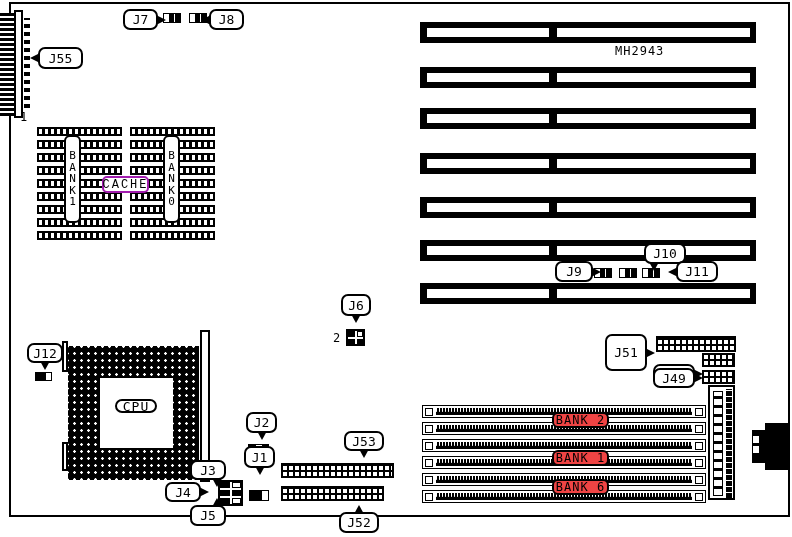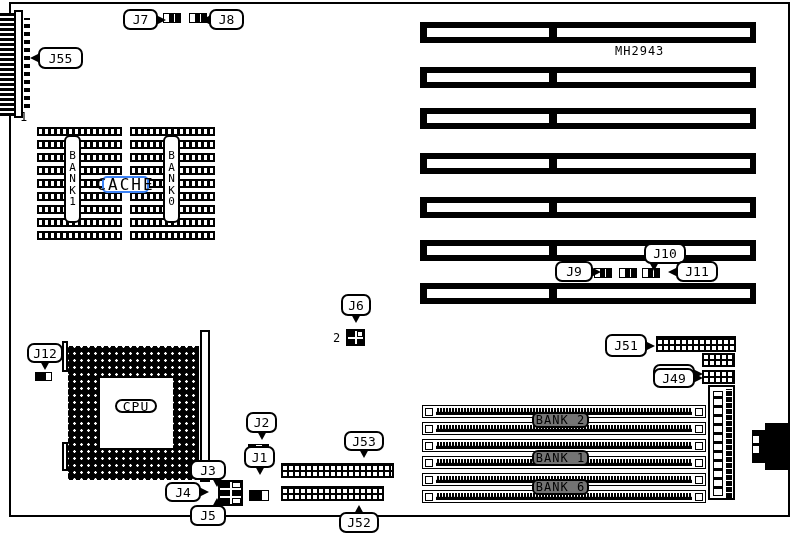--- a/index.html
+++ b/index.html
@@ -34,22 +34,22 @@
   .ptr-left  { top:50%; transform:translateY(-50%); left:-10px;
                border-top:5px solid transparent; border-bottom:5px solid transparent; border-right:10px solid #000; }
 
   
   .chipcol { position:absolute; top:127px; width:85px; }
   .chiprow { height:9px; margin-bottom:4px; border:2px solid #000;
              background:repeating-linear-gradient(90deg,#fff 0 3px,#000 3px 6px); }
   .vbox { position:absolute; background:#fff; border:2px solid #000; border-radius:6px; z-index:5;
           display:flex; align-items:center; justify-content:center; text-align:center;
           font-size:11px; line-height:1.05; }
-  .hbox { position:absolute; background:#fff; border:2px solid #3b82f6; border-radius:5px; z-index:5;
-          display:flex; align-items:center; justify-content:center; font-size:16px; letter-spacing:2px; }
+  .hbox { position:absolute; background:#fff; border:2px solid #a21caf; border-radius:5px; z-index:5;
+          display:flex; align-items:center; justify-content:center; font-size:12px; letter-spacing:2px;font-family:Liberation Mono, monospace; }
 
   
   #amp-bar { position:absolute; left:68px; top:325px; width:131px; height:21px; background:#000; }
   #amp-text { position:absolute; left:6px; top:2px; color:#fff; font-size:14px; letter-spacing:2px; }
   .amp-notch { position:absolute; background:#fff; }
   #cpu-socket { position:absolute; left:68px; top:346px; width:131px; height:134px; background-color:#000;
                 background-image:radial-gradient(circle,#fff 1.1px,transparent 1.5px);
                 background-size:7px 7px; background-position:3px 4px; }
   #cpu-inner { position:absolute; left:100px; top:378px; width:73px; height:70px; background:#fff; }
   #cpu-label { position:absolute; left:115px; top:399px; width:42px; height:14px; background:#fff;
@@ -77,21 +77,21 @@
          background-image:repeating-linear-gradient(90deg,transparent 0 4px,#000 4px 6px),
                           repeating-linear-gradient(0deg,transparent 0 4px,#000 4px 6px); }
 
   
   .simm { position:absolute; left:422px; width:284px; height:13px; border:1px solid #000; background:#fff; }
   .simm .bar { position:absolute; left:13px; right:13px; top:2px; bottom:2px; background-color:#000;
                background-image:repeating-linear-gradient(90deg,#fff 0 1px,transparent 1px 3px);
                background-size:100% 55%; background-repeat:no-repeat; }
   .simm .latch { position:absolute; top:2px; width:8px; height:8px; border:1px solid #000; background:#fff; }
   .simm .latch-l { left:2px; } .simm .latch-r { right:2px; }
-  .bankbox { position:absolute; left:532px; width:57px; height:16px; background:#737373; border:2px solid #000;
+  .bankbox { position:absolute; left:552px; width:57px; height:16px; background:#ef4444; border:2px solid #000;
              border-radius:6px; display:flex; align-items:center; justify-content:center;
              font-size:12px; letter-spacing:1px; z-index:5; }
 
   
   #pwr { position:absolute; left:708px; top:385px; width:27px; height:115px; border:2px solid #000; background:#fff; }
   #pwr .col-a { position:absolute; left:3px; top:4px; width:10px; height:105px; border:1px solid #000;
                 background:repeating-linear-gradient(0deg,#fff 0 6px,#000 6px 9px); }
   #pwr .col-b { position:absolute; left:16px; top:2px; width:6px; height:109px;
                 background:repeating-linear-gradient(0deg,#000 0 5px,#fff 5px 6px); }
 
@@ -287,21 +287,21 @@
       <i class="ptr ptr-down" style="left:22%"></i>
     </div>
   <div class="callout" style="left:676px; top:261px; width:42px; height:21px">
     <span>J11</span>
       <i class="ptr ptr-left"></i>
     </div>
   <div class="callout" style="left:341px; top:294px; width:30px; height:22px">
     <span>J6</span>
       <i class="ptr ptr-down"></i>
     </div>
-  <div class="callout" style="left:605px; top:334px; width:42px; height:23px">
+  <div class="callout" style="left:605px; top:334px; width:42px; height:37px">
     <span>J51</span>
       <i class="ptr ptr-right"></i>
     </div>
   <div class="callout" style="left:653px; top:364px; width:42px; height:20px">
     <span>J50</span>
       <i class="ptr ptr-right"></i>
     </div>
   <div class="callout" style="left:653px; top:368px; width:42px; height:20px">
     <span>J49</span>
       <i class="ptr ptr-right"></i>

